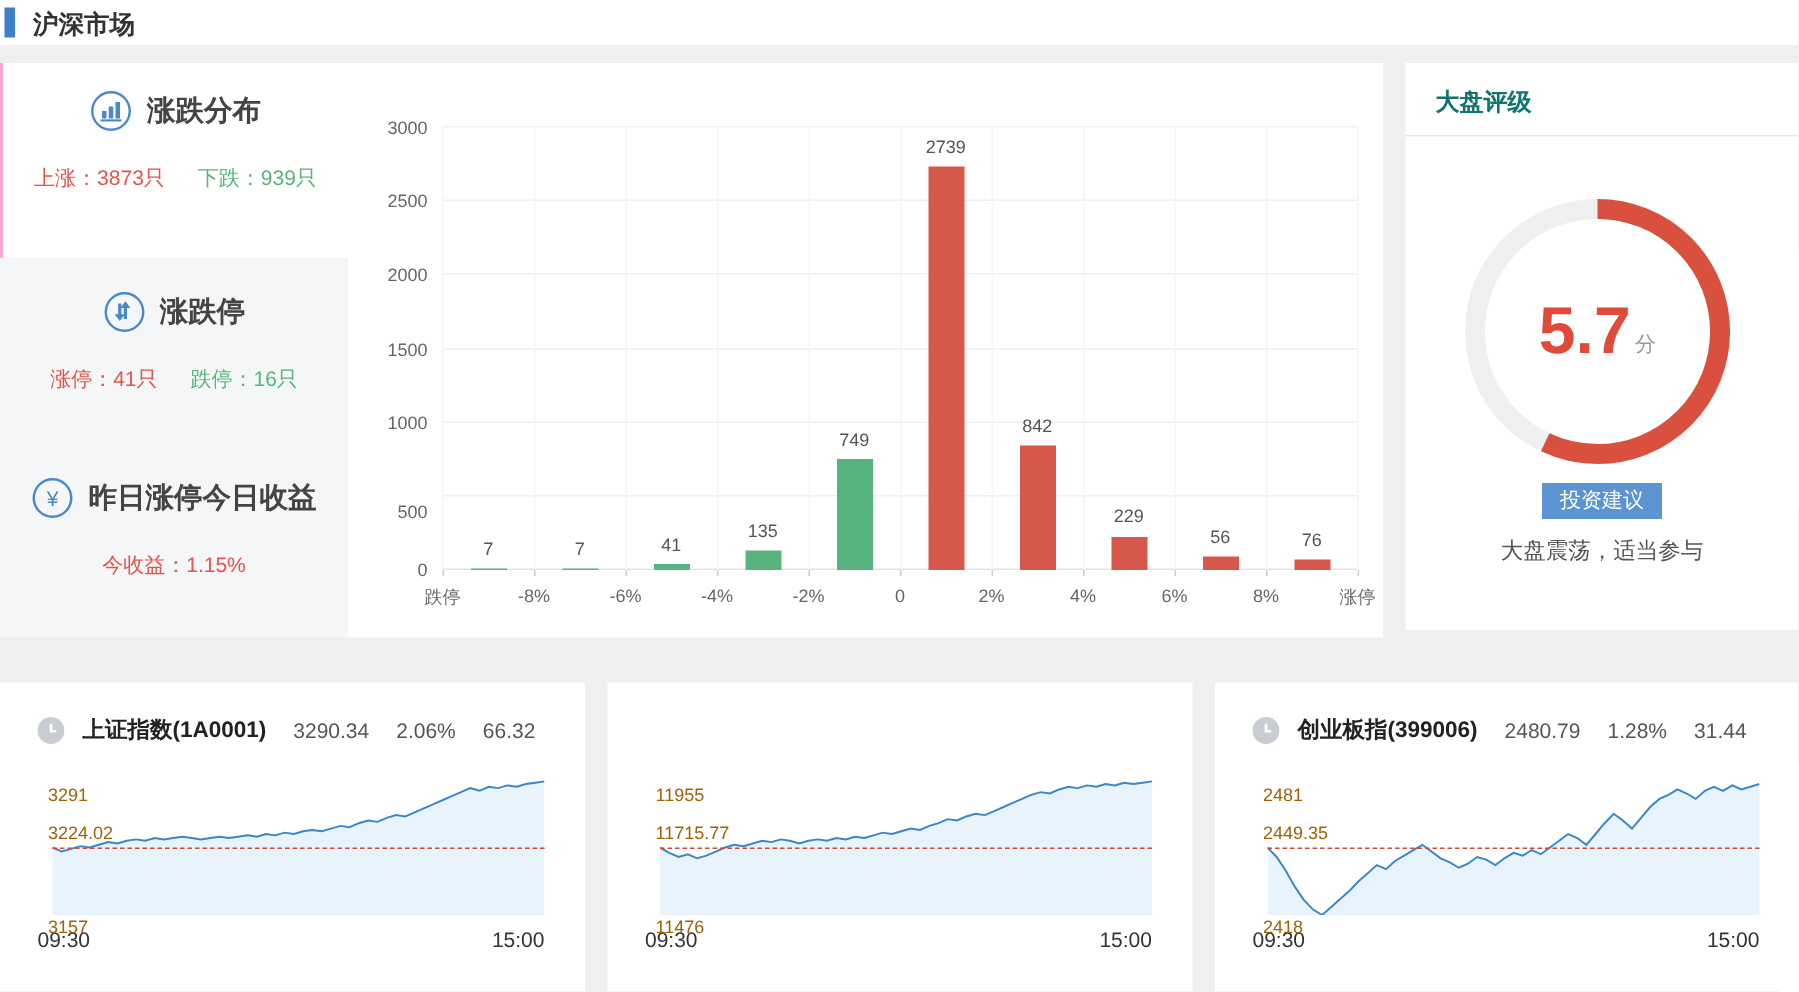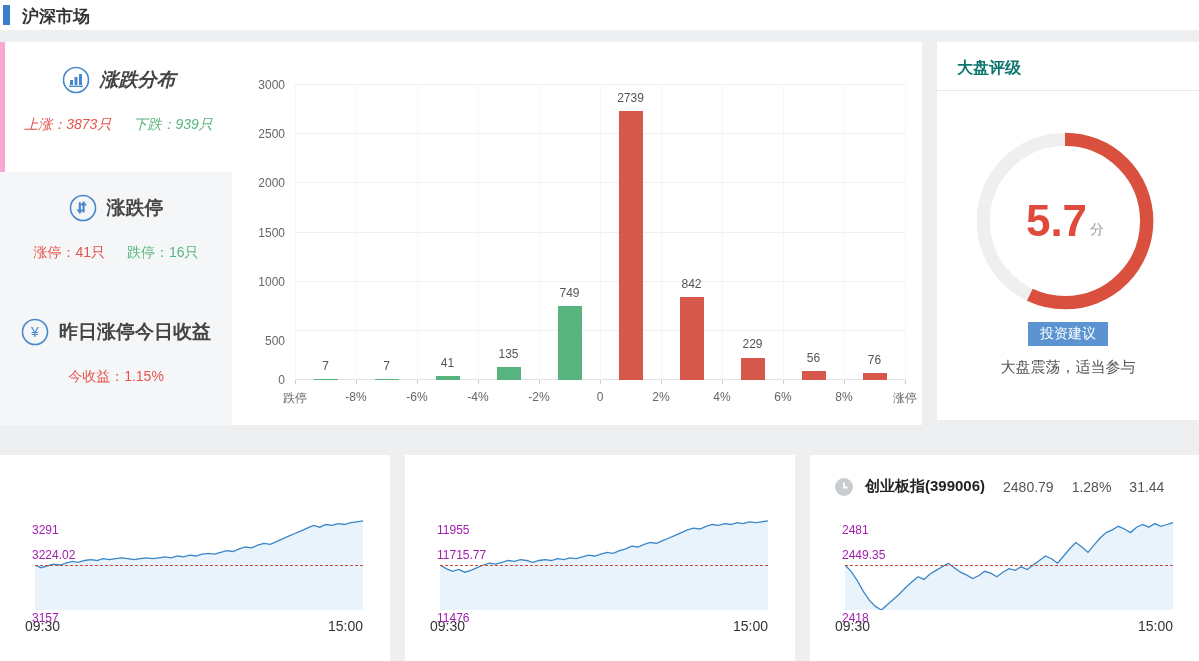--- a/index.html
+++ b/index.html
@@ -16,21 +16,21 @@
   .card { position:absolute; background:#fff; }
   .main-card   { left:0;   top:42px;  width:922px; height:383px; }
   .rating-card { left:937px; top:42px; width:262px; height:378px; }
   .idx-card1 { left:0;     top:455px; width:390px; height:206px; }
   .idx-card2 { left:405px; top:455px; width:390px; height:206px; }
   .idx-card3 { left:810px; top:455px; width:389px; height:206px; }
 
   
   .left-panel { position:absolute; left:0; top:0; width:232px; height:383px; }
   .lp-section { text-align:center; }
-  .lp-sec1 { position:relative; height:130px; border-left:5px solid #f9a8d4; padding-top:24px; background:#fff;font-style:italic; }
+  .lp-sec1 { position:relative; height:130px; border-left:2px solid #f9a8d4; padding-top:18px; background:#fff; }
   .lp-gray { position:absolute; top:130px; left:0; width:232px; height:253px; background:#f5f6f7; padding-top:22px; }
   .lp-title-row { display:flex; align-items:center; justify-content:center; gap:10px; }
   .lp-title { font-size:19px; font-weight:bold; color:#444; }
   .lp-icon { width:28px; height:28px; flex:0 0 28px; }
   .lp-stats { margin-top:22px; font-size:14px; display:flex; justify-content:center; gap:22px; }
   .stat-red { color:#e5534b; }
   .stat-green { color:#57b47e; }
   .lp-sec3 { margin-top:56px; }
 
   
@@ -59,21 +59,21 @@
   .advice-text { position:absolute; left:0; top:316px; width:262px; text-align:center; font-size:15px; color:#555; }
 
   
   .idx-header { position:absolute; left:25px; top:22px; display:flex; align-items:center; gap:18px; white-space:nowrap; }
   .clock-icon { width:18px; height:18px; flex:0 0 18px; }
   .idx-title { font-size:15px; font-weight:bold; color:#222; margin-left:-6px; }
   .idx-val { font-size:14px; color:#555; }
   .mini-chart { position:absolute; left:35px; top:65px; width:328px; height:90px; }
   .mini-chart svg { position:absolute; left:0; top:0; }
   .prev-close { position:absolute; left:0; top:50%; width:328px; border-top:1px dashed #cc4b3b; }
-  .ylab-top, .ylab-mid, .ylab-bot { position:absolute; font-size:12px; color:#a21caf; left:-3px; z-index:2; }
+  .ylab-top, .ylab-mid, .ylab-bot { position:absolute; font-size:12px; color:#a16207; left:-3px; z-index:2; }
   .ylab-top { top:3px; }
   .ylab-mid { top:28px; }
   .ylab-bot { top:91px; }
   .time-row { position:absolute; left:25px; top:163px; width:338px; display:flex; justify-content:space-between;
     font-size:14px; color:#333; }
 </style>
 </head>
 <body>
 
 <div class="page">
@@ -226,20 +226,32 @@
       <div class="gauge-score">
         <span class="score-num">5.7</span>
         <span class="score-unit">分</span>
       </div>
     </div>
     <button class="advice-btn">投资建议</button>
     <div class="advice-text">大盘震荡，适当参与</div>
   </div>
 
   <div class="card idx-card1">
+    <div class="idx-header">
+      <span class="clock-icon">
+        <svg width="18" height="18" viewBox="0 0 18 18">
+          <circle cx="9" cy="9" r="9" fill="#c9ccd0"></circle>
+          <path d="M9 4.5 L9 9.5 L12.5 9.5" stroke="#fff" stroke-width="1.8" fill="none"></path>
+        </svg>
+      </span>
+      <span class="idx-title">上证指数(1A0001)</span>
+      <span class="idx-val">3290.34</span>
+      <span class="idx-val">2.06%</span>
+      <span class="idx-val">66.32</span>
+    </div>
     <div class="mini-chart">
         <svg width="328" height="90" viewBox="0 0 328 90">
           <path d="M0.0,45.0 L6.2,47.7 L12.4,45.9 L18.6,44.1 L24.8,45.0 L30.9,43.2 L37.1,41.4 L43.3,42.3 L49.5,40.5 L55.7,39.6 L61.9,40.5 L68.1,38.7 L74.3,39.6 L80.5,38.7 L86.6,37.8 L92.8,38.7 L99.0,39.6 L105.2,38.7 L111.4,37.8 L117.6,38.7 L123.8,37.8 L130.0,36.9 L136.2,37.8 L142.3,36.0 L148.5,36.9 L154.7,35.1 L160.9,36.0 L167.1,34.2 L173.3,33.3 L179.5,34.2 L185.7,32.4 L191.8,30.6 L198.0,31.5 L204.2,28.8 L210.4,27.0 L216.6,27.9 L222.8,25.2 L229.0,23.4 L235.2,24.3 L241.4,21.6 L247.5,18.9 L253.7,16.2 L259.9,13.5 L266.1,10.8 L272.3,8.1 L278.5,5.4 L284.7,7.2 L290.9,4.5 L297.1,5.4 L303.2,3.6 L309.4,4.5 L315.6,2.7 L321.8,1.8 L328.0,0.9 L328,90 L0,90 Z" fill="#e9f3fb" stroke="none"></path>
           <polyline points="0.0,45.0 6.2,47.7 12.4,45.9 18.6,44.1 24.8,45.0 30.9,43.2 37.1,41.4 43.3,42.3 49.5,40.5 55.7,39.6 61.9,40.5 68.1,38.7 74.3,39.6 80.5,38.7 86.6,37.8 92.8,38.7 99.0,39.6 105.2,38.7 111.4,37.8 117.6,38.7 123.8,37.8 130.0,36.9 136.2,37.8 142.3,36.0 148.5,36.9 154.7,35.1 160.9,36.0 167.1,34.2 173.3,33.3 179.5,34.2 185.7,32.4 191.8,30.6 198.0,31.5 204.2,28.8 210.4,27.0 216.6,27.9 222.8,25.2 229.0,23.4 235.2,24.3 241.4,21.6 247.5,18.9 253.7,16.2 259.9,13.5 266.1,10.8 272.3,8.1 278.5,5.4 284.7,7.2 290.9,4.5 297.1,5.4 303.2,3.6 309.4,4.5 315.6,2.7 321.8,1.8 328.0,0.9" fill="none" stroke="#3a86c8" stroke-width="1.3"></polyline>
         </svg>
       <span class="ylab-top">3291</span>
       <span class="ylab-mid">3224.02</span>
       <span class="ylab-bot">3157</span>
       <div class="prev-close"></div>
     </div>

